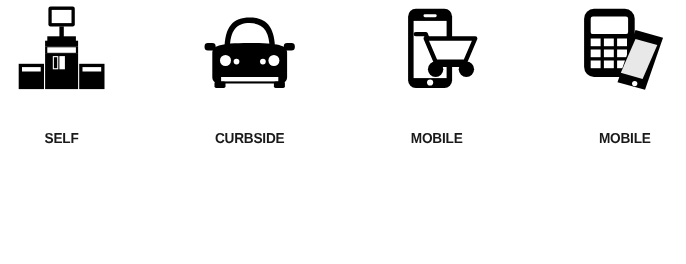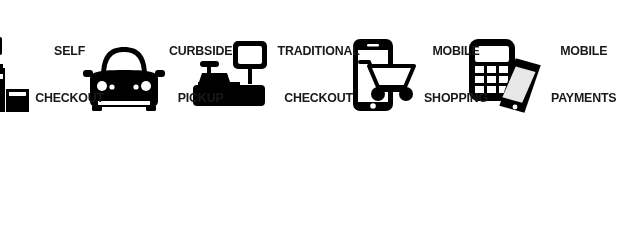--- a/index.html
+++ b/index.html
@@ -21,23 +21,23 @@
     align-items: flex-start;
     justify-content: space-between;
     box-sizing: border-box;
     padding: 0 6px;
     background: #ffffff;
   }
   .item {
     width: 100px;
     height: 147px;
     display: flex;
-    flex-direction: row;
+    flex-direction: column;
     align-items: center;
-    justify-content: flex-end;
+    justify-content: space-between;
   }
   .icon-box {
     width: 100px;
     height: 92px;
     display: flex;
     align-items: center;
     justify-content: center;
     padding-top: 4px;
     box-sizing: border-box;
   }
@@ -120,43 +120,20 @@
         <rect x="11" y="70" width="10" height="6" rx="1.5" fill="#000"></rect>
         <rect x="65" y="70" width="10" height="6" rx="1.5" fill="#000"></rect>
       </svg>
     </div>
     <div class="label">
       <span class="label-line">CURBSIDE</span>
       <span class="label-line">PICKUP</span>
     </div>
   </div>
 
-  <div class="item">
-    <div class="icon-box">
-      <svg width="86" height="82" viewBox="0 0 86 82">
-
-        <rect x="44" y="6" width="34" height="28" rx="5" fill="#000"></rect>
-        <rect x="49" y="11" width="24" height="18" rx="2" fill="#fff"></rect>
-
-        <rect x="59" y="34" width="4" height="15" fill="#000"></rect>
-
-        <rect x="11" y="26" width="19" height="6" rx="3" fill="#000"></rect>
-        <rect x="18" y="30" width="4" height="8" fill="#000"></rect>
-
-        <path d="M13 38 L38 38 L42 50 L9 50 Z" fill="#000"></path>
-        <rect x="9" y="47" width="42" height="6" fill="#000"></rect>
-
-        <rect x="4" y="50" width="72" height="21" rx="4" fill="#000"></rect>
-      </svg>
-    </div>
-    <div class="label">
-      <span class="label-line">TRADITIONAL</span>
-      <span class="label-line">CHECKOUT</span>
-    </div>
-  </div>
 
   <div class="item">
     <div class="icon-box">
       <svg width="86" height="82" viewBox="0 0 86 82">
 
         <rect x="17" y="4" width="40" height="72" rx="7" fill="#000"></rect>
         <rect x="22" y="15" width="30" height="52" fill="#fff"></rect>
         <rect x="31" y="9" width="12" height="2.6" rx="1.3" fill="#fff"></rect>
         <circle cx="37" cy="71" r="2.8" fill="#fff"></circle>
 

